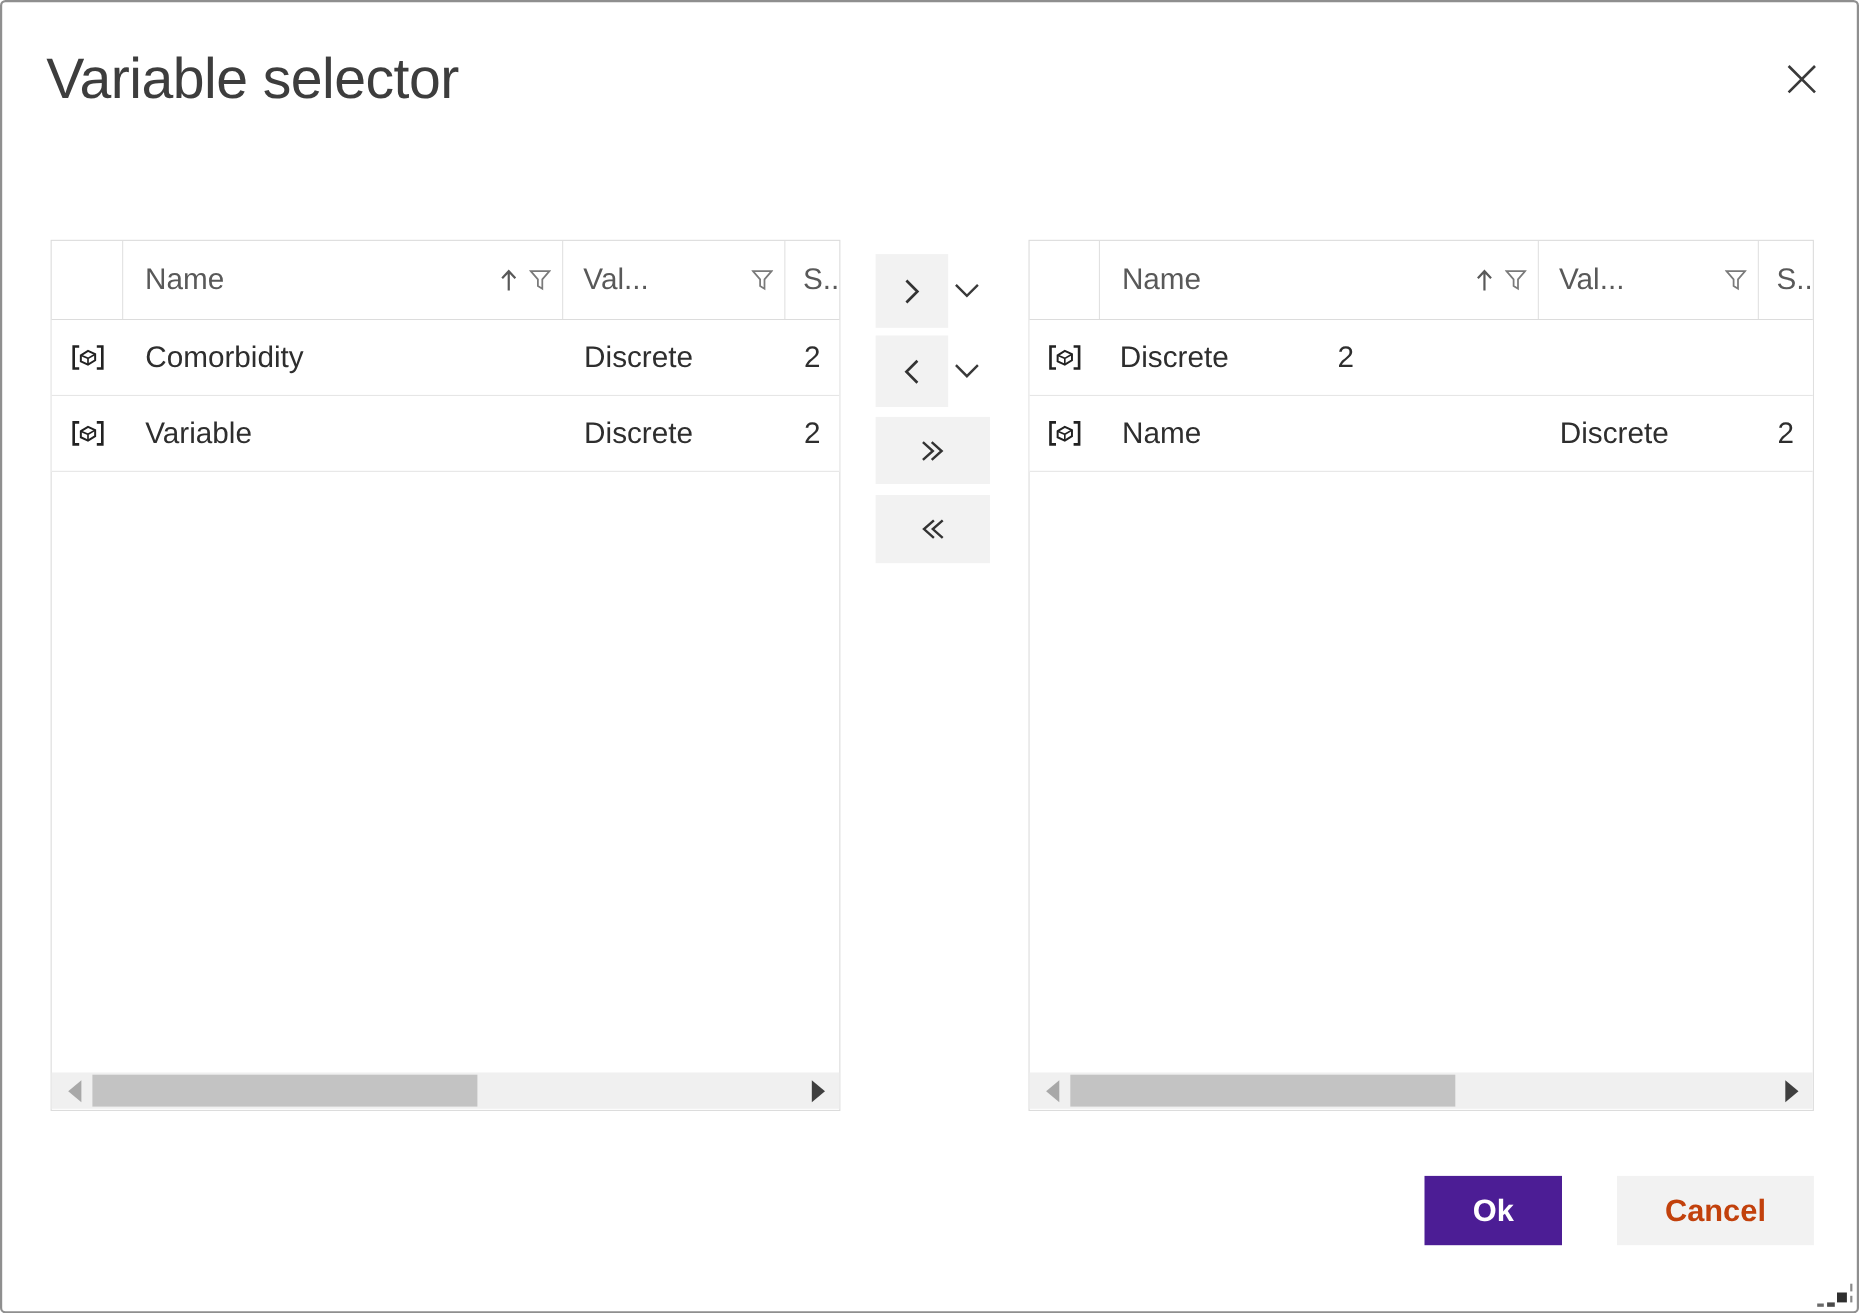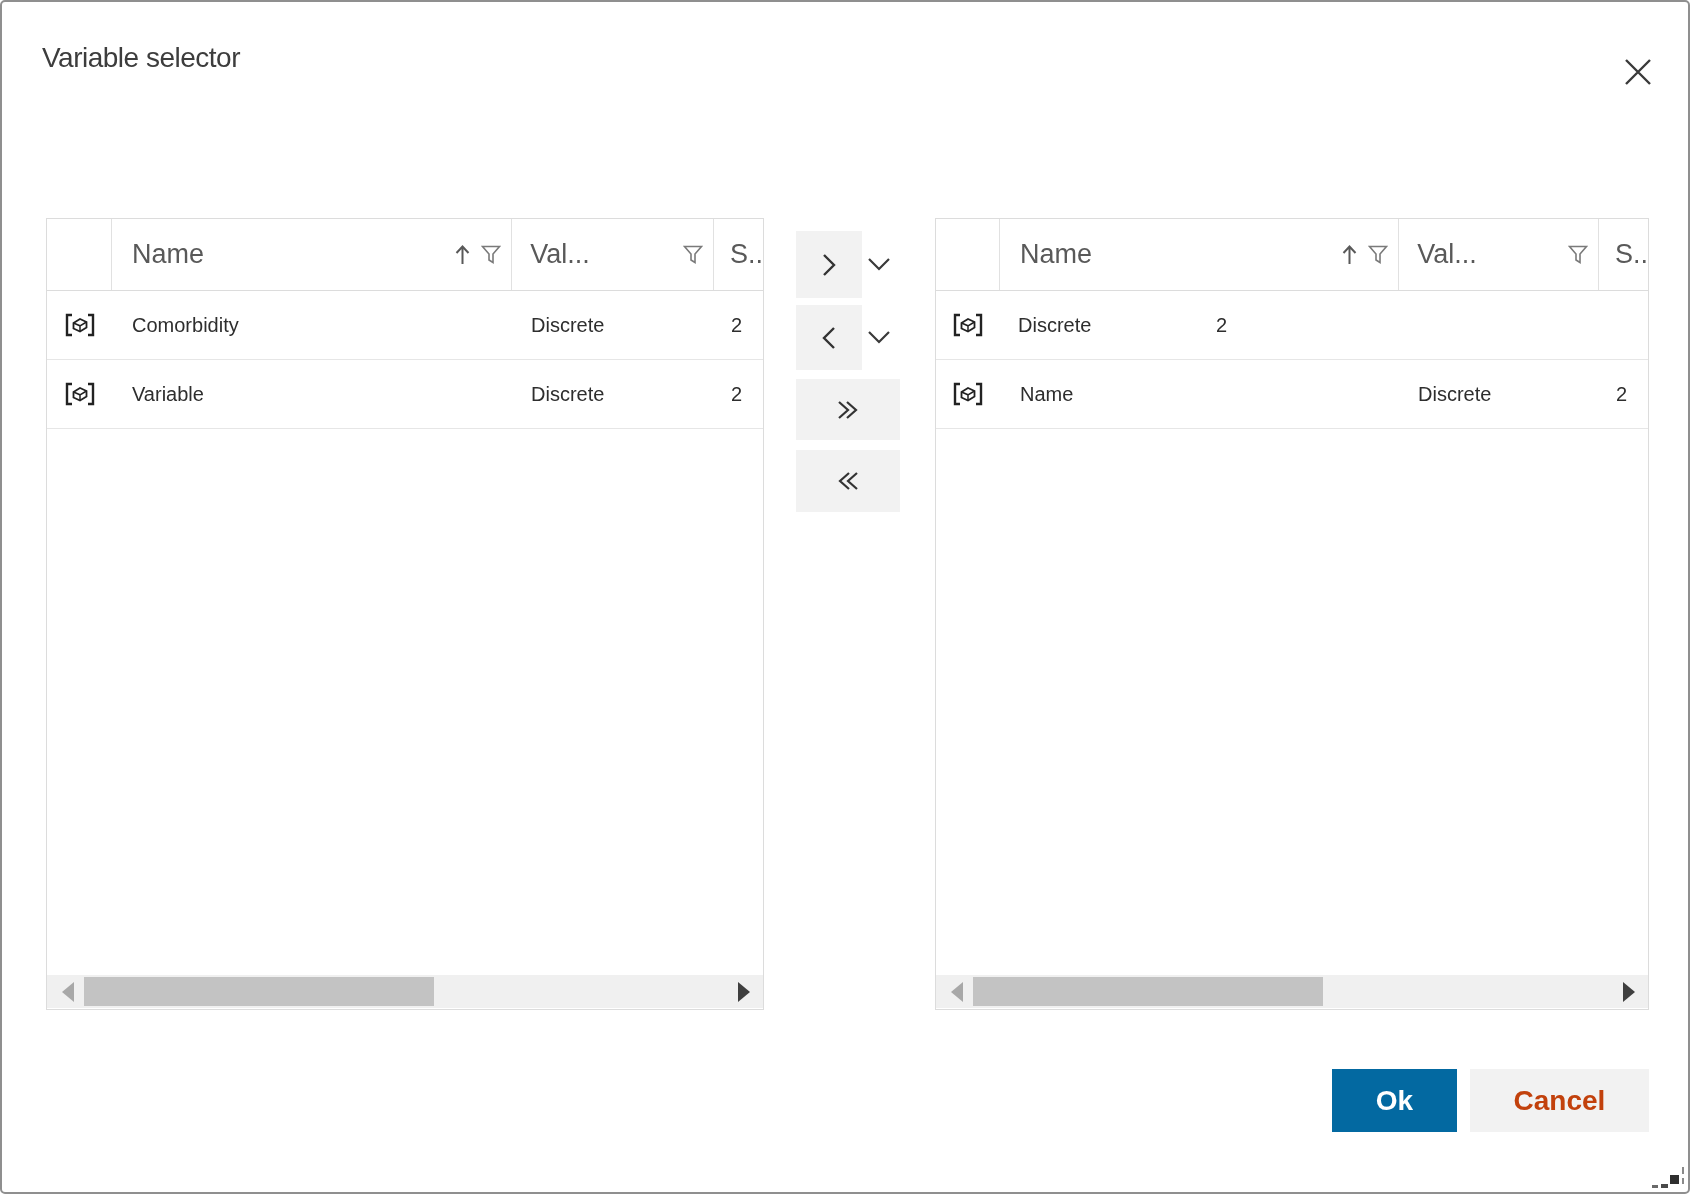--- a/index.html
+++ b/index.html
@@ -1,37 +1,37 @@
 <!DOCTYPE html>
 <html><head>
 <meta charset="utf-8">
 <style>
   * { box-sizing: border-box; margin: 0; padding: 0; }
   html,body { width:1690px; height:1194px; background:#fff; font-family:"Liberation Sans", sans-serif; }
   .dialog {
     position:absolute; left:0; top:0; width:1690px; height:1194px;
     background:#fff; border:2px solid #8f8f8f; border-radius:5px; overflow:hidden;
   }
-  .title { position:absolute; left:40px; top:40px; font-size:28px; font-weight:400; color:#3d3d3d; letter-spacing:-0.5px; }
+  .title { position:absolute; left:40px; top:40px; font-size:52px; font-weight:400; color:#3d3d3d; letter-spacing:-0.5px; }
   .close-btn { position:absolute; left:1616px; top:50px; width:40px; height:40px; cursor:pointer; display:flex; align-items:center; justify-content:center; }
   .desc { position:absolute; left:57px; top:150px; font-size:27px; color:#404040; }
 
   
   .vtable { position:absolute; top:216px; height:792px; border:1px solid #dcdcdc; background:#fff;text-align:right; }
   .vtable.left  { left:44px;  width:718px; }
   .vtable.right { left:933px; width:714px; }
   .thead { display:flex; height:72px; border-bottom:1px solid #dcdcdc; color:#595959; font-size:27px; }
   .th { display:flex; align-items:center; border-right:1px solid #e1e1e1; height:100%; position:relative; }
   .th.icon-col  { width:65px; }
   .th.name-col  { width:401px; padding-left:20px; }
   .th.val-col   { width:202px; padding-left:18px;gap:38px; }
   .th.s-col     { flex:1; padding-left:16px; border-right:none; }
   .th .spacer { flex:1; }
   .th .hicon { display:flex; align-items:center; margin-right:10px; }
-  .row { display:flex; height:69px; border-bottom:1px solid #e6e6e6; align-items:center; font-size:20px; color:#2e2e2e; background:#fff; }
+  .row { display:flex; height:69px; border-bottom:1px solid #e6e6e6; align-items:center; font-size:27px; color:#2e2e2e; background:#fff; }
   .cell { height:100%; display:flex; align-items:center; }
   .cell.icon-col { width:65px; justify-content:center; }
   .cell.name-col { width:401px; padding-left:20px; }
   .cell.val-col  { width:202px; padding-left:18px; }
   .cell.s-col    { flex:1; padding-left:16px; }
   .vtable.right .th.name-col, .vtable.right .cell.name-col { width:400px; }
   .vtable.right .th.val-col,  .vtable.right .cell.val-col  { width:200px; }
   .vtable.right .th.icon-col, .vtable.right .cell.icon-col { width:64px; }
 
   
@@ -45,21 +45,21 @@
   .xfer-btn { position:absolute; background:#f2f2f2; border:none; display:flex; align-items:center; justify-content:center; cursor:pointer; }
   #btn-move-right    { left:794px; top:229px; width:66px;  height:67px; }
   #btn-move-left     { left:794px; top:303px; width:66px;  height:65px; }
   #btn-move-all-right{ left:794px; top:377px; width:104px; height:61px; }
   #btn-move-all-left { left:794px; top:448px; width:104px; height:62px; }
   .drop-chevron { position:absolute; width:26px; height:16px; cursor:pointer; }
   #drop-right { left:864px; top:254px; }
   #drop-left  { left:864px; top:327px; }
 
   
-  .ok-btn { position:absolute; left:1330px; top:1067px; width:125px; height:63px; background:#0369a1; color:#fff;
+  .ok-btn { position:absolute; left:1293px; top:1067px; width:125px; height:63px; background:#4c1d95; color:#fff;
             font-size:28px; font-weight:bold; border:none; display:flex; align-items:center; justify-content:center; cursor:pointer; }
   .cancel-btn { position:absolute; left:1468px; top:1067px; width:179px; height:63px; background:#f2f2f2; color:#c2410c;
             font-size:28px; font-weight:bold; border:none; display:flex; align-items:center; justify-content:center; cursor:pointer; }
 
   
   .grip { position:absolute; right:4px; bottom:2px; width:36px; height:26px; }
   .grip .sq1 { position:absolute; right:5px; bottom:6px; width:9px; height:9px; background:#2f2f2f; }
   .grip .sq2 { position:absolute; right:16px; bottom:2px; width:7px; height:4px; background:#4a4a4a; }
   .grip .sq3 { position:absolute; right:26px; bottom:2px; width:6px; height:3px; background:#6a6a6a; }
   .grip .d1  { position:absolute; right:0;  bottom:16px; width:2px; height:7px; background:#8a8a8a; }

